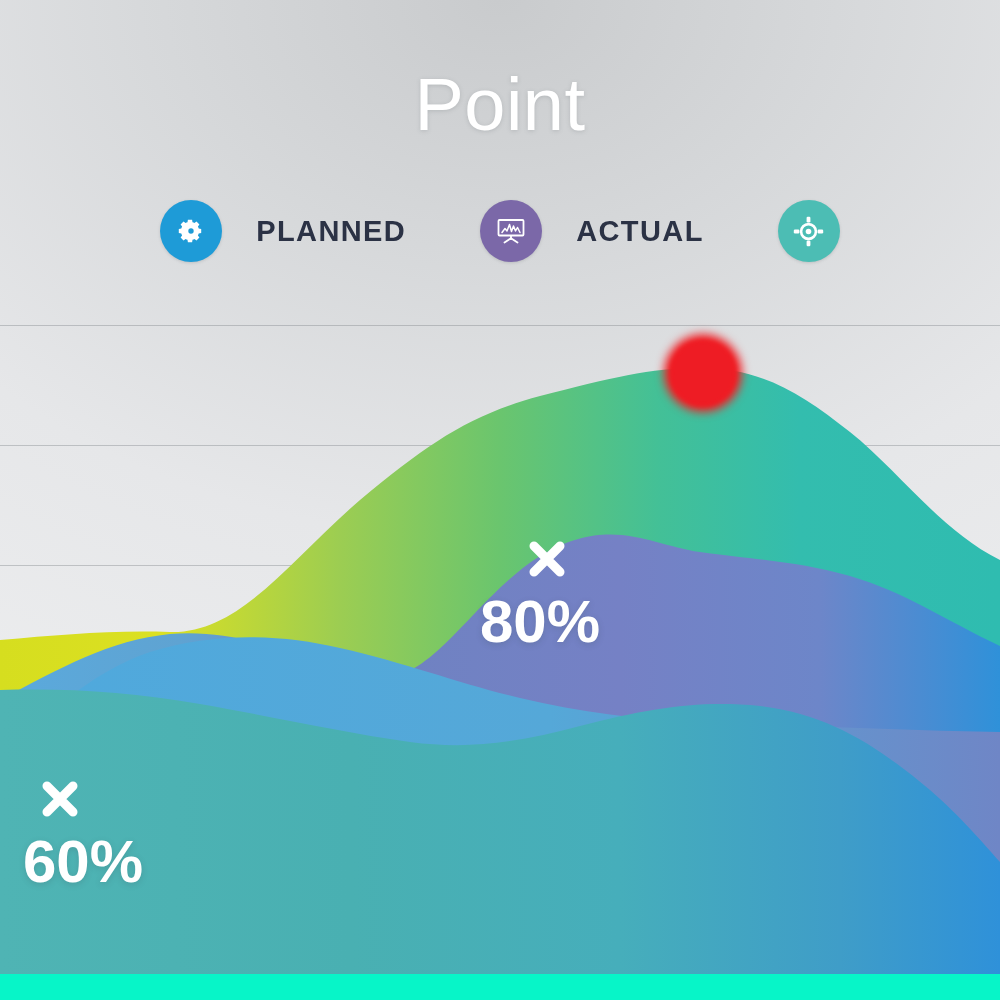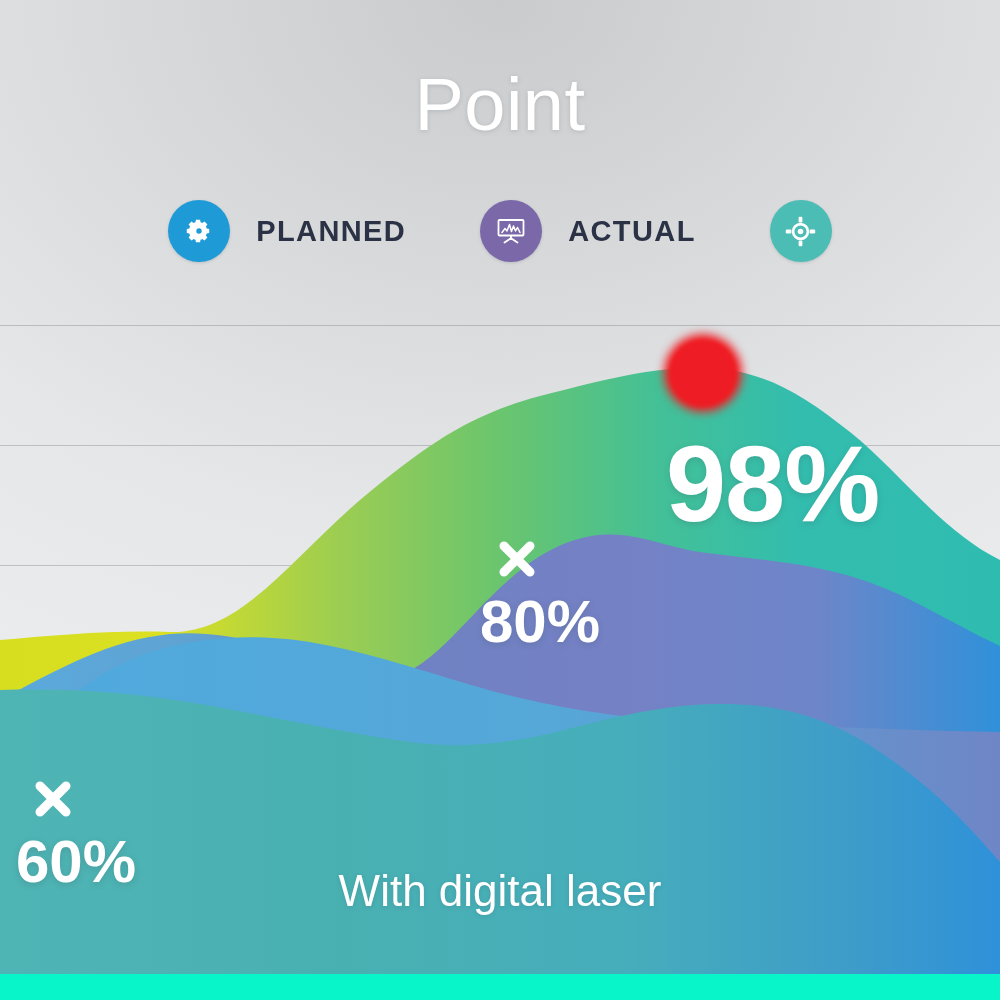--- a/index.html
+++ b/index.html
@@ -42,21 +42,21 @@
     text-shadow:0 1px 4px rgba(120,125,130,0.30);
   }
 
   
   #legend {
     position:absolute; top:200px; left:0; width:1000px;
     display:flex; justify-content:center; align-items:center;
     gap:74px;
     z-index:12;
   }
-  .legend-item { display:flex; align-items:center; gap:26px; }
+  .legend-item { display:flex; align-items:center; gap:34px; }
   .legend-badge {
     width:62px; height:62px; border-radius:50%;
     display:flex; align-items:center; justify-content:center;
     flex:0 0 auto;
     box-shadow:0 1px 3px rgba(90,95,100,0.22);
   }
   .legend-badge svg { display:block; }
   .legend-label {
     font-size:29px; font-weight:700;
     letter-spacing:1.4px;
@@ -74,25 +74,25 @@
     font-size:0; line-height:0;
   }
   .callout .value {
     font-weight:700; line-height:1;
     text-shadow:0 2px 6px rgba(60,80,90,0.22);
   }
 
   #callout-98 { left:666px; top:430px; }
   #callout-98 .value { font-size:108px; letter-spacing:-1px; }
 
-  #callout-80 { left:486px; top:536px; }
+  #callout-80 { left:486px; top:536px;align-items:center; }
   #callout-80 .value { font-size:60px; margin-top:10px; margin-left:-6px; }
   #callout-80 .marker { margin-left:8px; }
 
-  #callout-60 { left:22px; top:776px; }
+  #callout-60 { left:29px; top:776px; }
   #callout-60 .value { font-size:60px; margin-top:10px; margin-left:-6px; }
   #callout-60 .marker { margin-left:8px; }
 
   
   #red-point {
     position:absolute;
     left:664px; top:334px;
     width:78px; height:78px;
     border-radius:50%;
     background:#f01f24;
@@ -246,39 +246,35 @@
           <rect x="25.6" y="14.6" width="5.6" height="3.8" rx="1.2" fill="#ffffff"></rect>
         </svg>
       </span>
     </div>
 
   </div>
 
   <div id="red-point"></div>
   <div id="red-point-core"></div>
 
-  <div class="callout" id="callout-98">
-    <span class="value">98%</span>
-  </div>
 
   <div class="callout" id="callout-80">
     <span class="marker">
       <svg width="46" height="46" viewBox="0 0 46 46" aria-hidden="true">
         <path d="M10 10 L36 36 M36 10 L10 36" stroke="#ffffff" stroke-width="9" stroke-linecap="round"></path>
       </svg>
     </span>
     <span class="value">80%</span>
   </div>
 
   <div class="callout" id="callout-60">
     <span class="marker">
       <svg width="46" height="46" viewBox="0 0 46 46" aria-hidden="true">
         <path d="M10 10 L36 36 M36 10 L10 36" stroke="#ffffff" stroke-width="9" stroke-linecap="round"></path>
       </svg>
     </span>
     <span class="value">60%</span>
   </div>
 
-  <div id="caption">With digital laser</div>
 
   <div id="accent-bar"></div>
 
 </div>
 
 </body></html>

